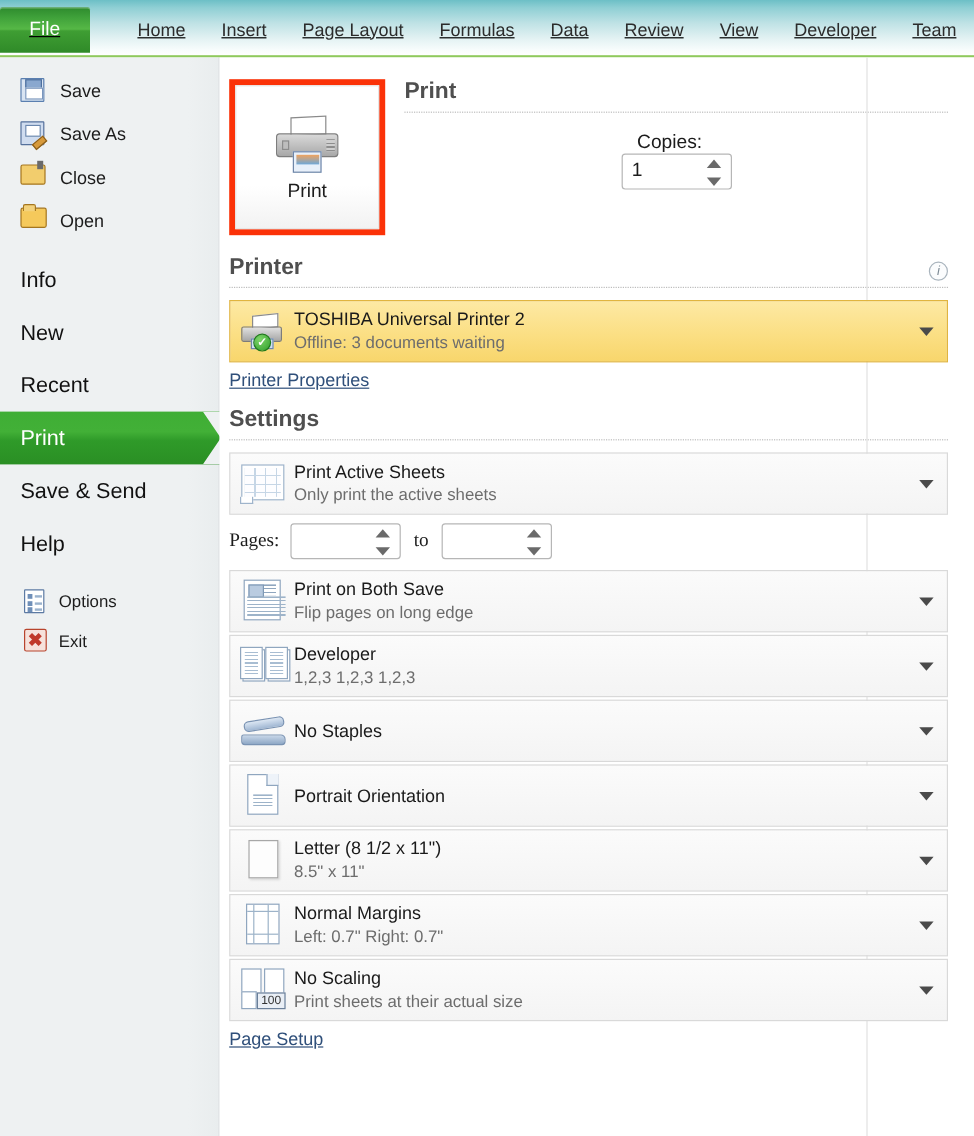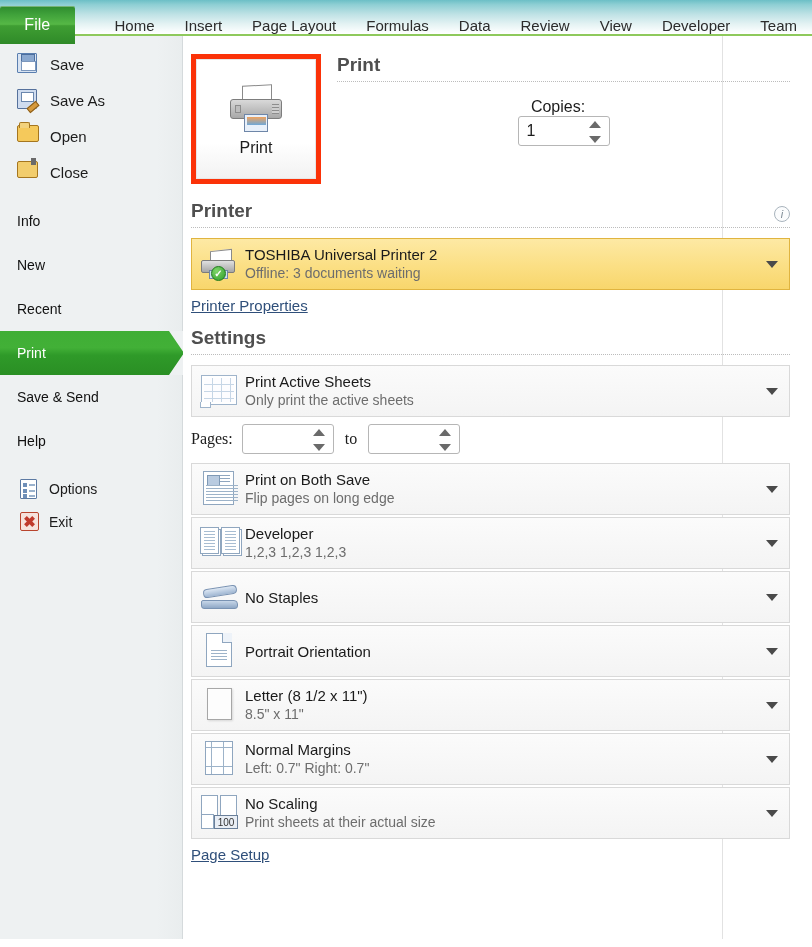--- a/index.html
+++ b/index.html
@@ -6,23 +6,24 @@
   html, body {
     width: 812px; height: 947px;
     font-family: "Liberation Sans", sans-serif;
     background: #ffffff;
     overflow: hidden;
   }
 
   
   .tabbar {
     position: relative;
-    height: 36px;
+    height: 48px;
     background: linear-gradient(to bottom, #6cbfc6 0%, #8fcfd4 14%, #bfe2e5 42%, #e3f2f3 70%, #f7fcfc 90%, #ffffff 100%);
     border-bottom: 2px solid #8ec95c;
+    text-decoration: underline;
   }
   .tabbar-inner {
     position: relative;
     height: 44px;
     display: flex;
     align-items: flex-end;
   }
   .tab-file {
     width: 88px;
     height: 38px;
@@ -76,21 +77,21 @@
     color: #1c1c1c;
     cursor: default;
   }
   .side-cmd .ico { width: 24px; height: 22px; margin-right: 9px; flex: 0 0 24px; position: relative; }
   .side-sep { height: 9px; }
   .side-major {
     height: 44px;
     display: flex;
     align-items: center;
     padding-left: 17px;
-    font-size: 14px;
+    font-size: 18px;
     color: #111111;
     position: relative;
   }
   .side-major.selected {
     background: linear-gradient(to bottom, #3fae35 0%, #42b037 38%, #2f9a29 55%, #2a8f24 100%);
     color: #ffffff;
     width: 183px;
   }
   .side-major.selected::after {
     content: "";
@@ -317,29 +318,29 @@
           <span>Save</span>
         </div>
         <div class="side-cmd">
           <span class="ico">
             <span class="ico-saveas" style="display: block;"></span>
           </span>
           <span>Save As</span>
         </div>
         <div class="side-cmd">
           <span class="ico">
+            <span class="ico-close" style="display: block;"></span>
+          </span>
+          <span>Close</span>
+        </div>
+        <div class="side-cmd">
+          <span class="ico">
             <span class="ico-open" style="display: block;"></span>
           </span>
           <span>Open</span>
-        </div>
-        <div class="side-cmd">
-          <span class="ico">
-            <span class="ico-close" style="display: block;"></span>
-          </span>
-          <span>Close</span>
         </div>
       </div>
     <div class="side-sep"></div>
     <div id="side-majors">
         <div class="side-major">
           <span>Info</span>
         </div>
         <div class="side-major">
           <span>New</span>
         </div>

